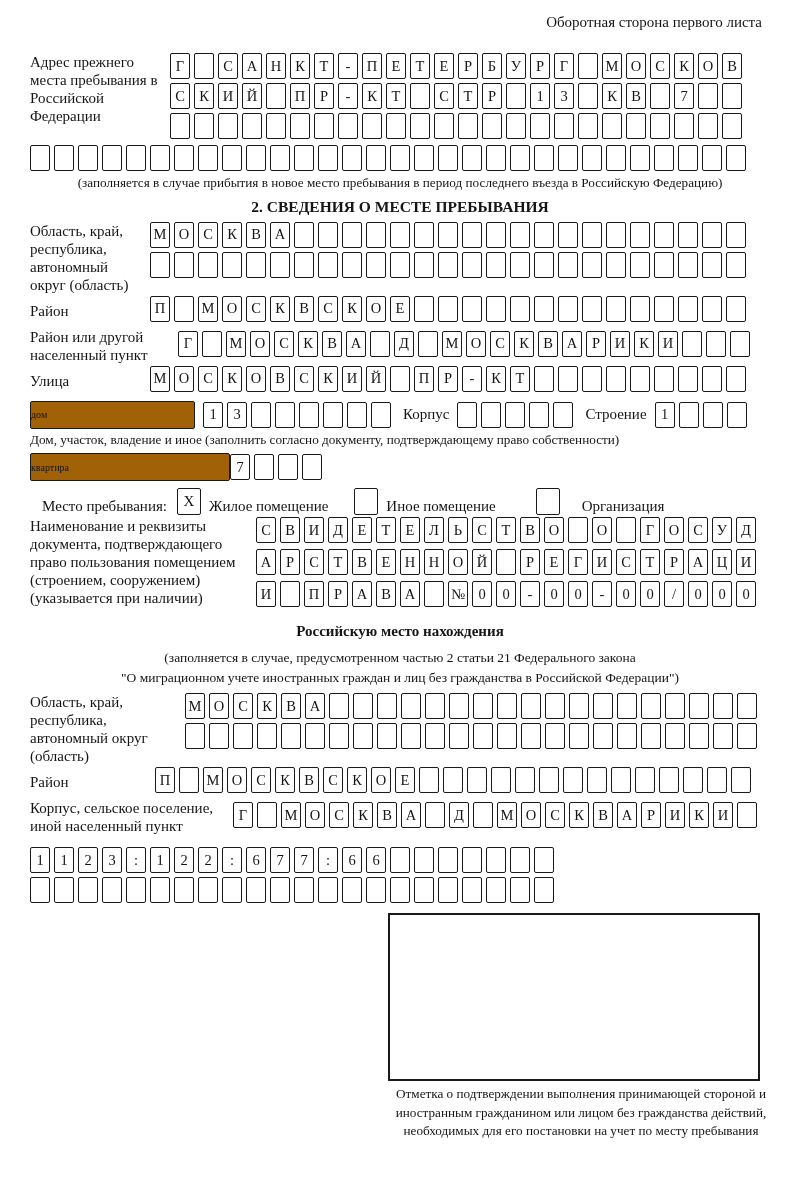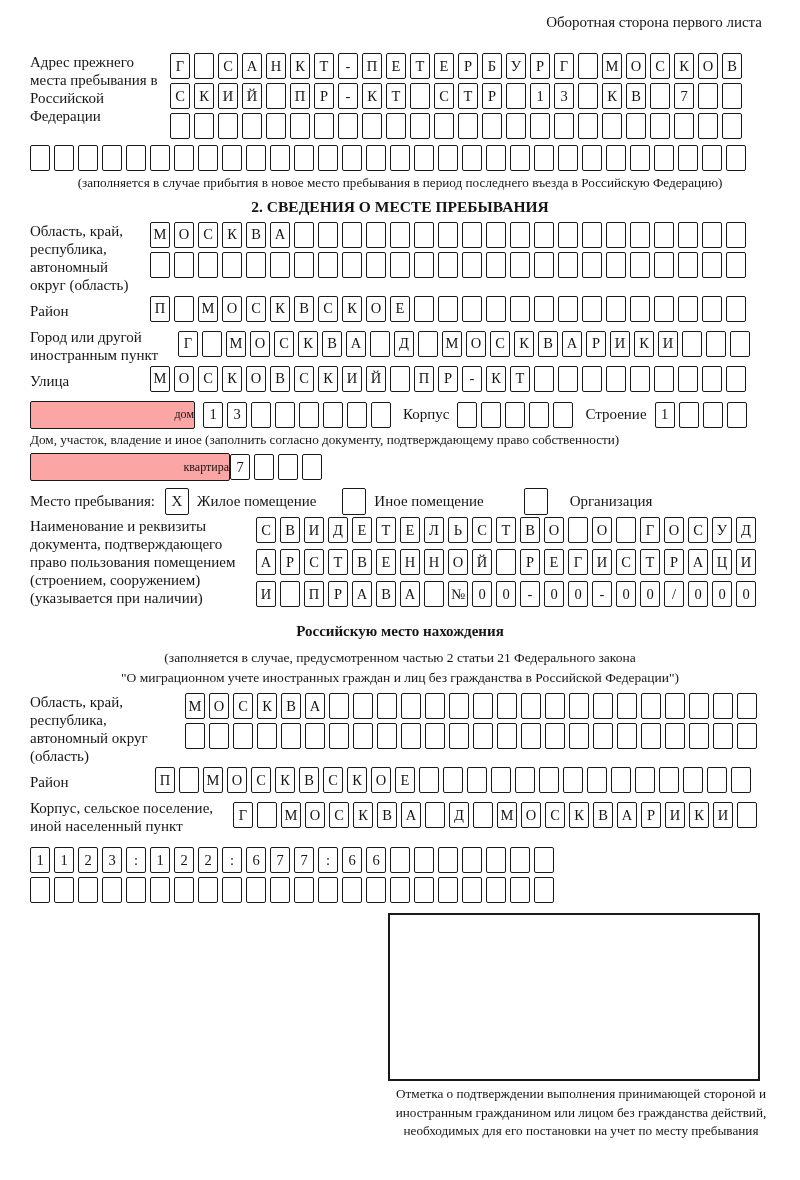--- a/index.html
+++ b/index.html
@@ -37,28 +37,28 @@
   .w-street{flex-basis:120px}
   .w-doc{flex-basis:226px}
   .w-regf{flex-basis:155px}
   .w-distf{flex-basis:125px}
   .w-cityf{flex-basis:203px}
   .w-cad{flex-basis:195px}
 
   .houserow{display:flex;align-items:center;margin:4px 0 2px;height:30px}
   .widebox{
     box-sizing:border-box;border:1.5px solid #1a1a1a;border-radius:2px;
-    height:28px;display:flex;align-items:center;justify-content:flex-end;
-    font-size:12px;background:#fca5a5;flex:0 0 auto;
+    height:28px;display:flex;align-items:center;justify-content:flex-start;
+    font-size:10px;background:#a16207;flex:0 0 auto;
   }
   .widebox.dom{width:165px;margin-right:8px}
   .widebox.kv{width:200px;}
   .inline-lbl{font-size:15px;margin:0 8px;flex:0 0 auto}
 
-  .stayrow{display:flex;align-items:center;margin:6px 0 2px;font-size:15px}
+  .stayrow{display:flex;align-items:flex-end;margin:6px 12px 2px;font-size:15px}
   .stayrow .cell.check{flex-basis:24px;width:24px;height:27px;font-size:15px;margin:0 8px 0 0}
   .stay-lbl{margin-right:10px}
   .opt-lbl{margin-right:26px}
   .stay-note{width:620px;text-align:center;font-size:13.5px;margin-bottom:6px}
 
   .doc-field .boxrow{margin-bottom:6px}
   .cad-grid{padding-top:10px}
 
   .stamp-wrap{margin-left:358px;width:386px;margin-top:6px}
   .stamp-box{box-sizing:border-box;width:372px;height:168px;border:2px solid #1a1a1a;background:#fff}
@@ -275,21 +275,21 @@
         <span class="cell"></span>
         <span class="cell"></span>
         <span class="cell"></span>
         <span class="cell"></span>
         <span class="cell"></span>
         <span class="cell"></span>
       </div>
   </div>
 
   <div class="field vcenter">
-    <div class="lbl w-city2">Город или другой иностранным пункт</div>
+    <div class="lbl w-city2">Район или другой населенный пункт</div>
     <div class="boxrow">
         <span class="cell">Г</span>
         <span class="cell"></span>
         <span class="cell">М</span>
         <span class="cell">О</span>
         <span class="cell">С</span>
         <span class="cell">К</span>
         <span class="cell">В</span>
         <span class="cell">А</span>
         <span class="cell"></span>

